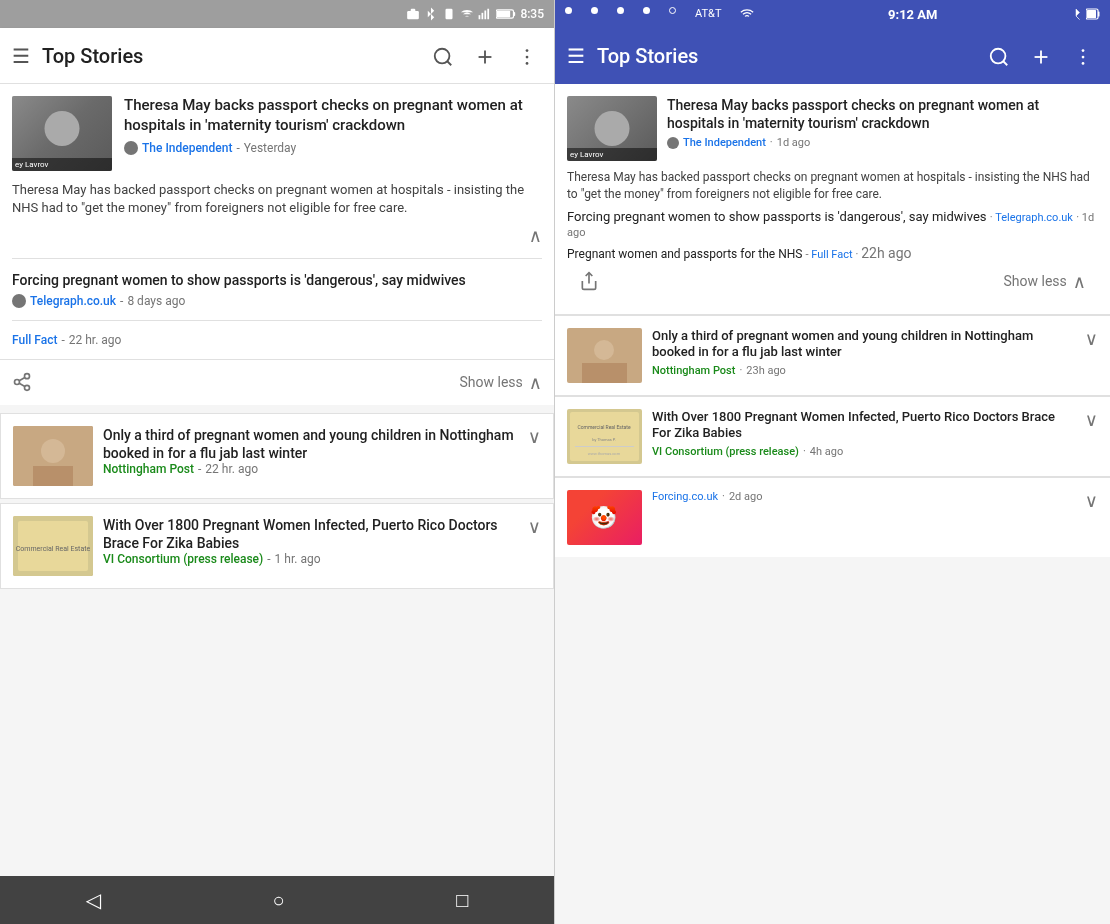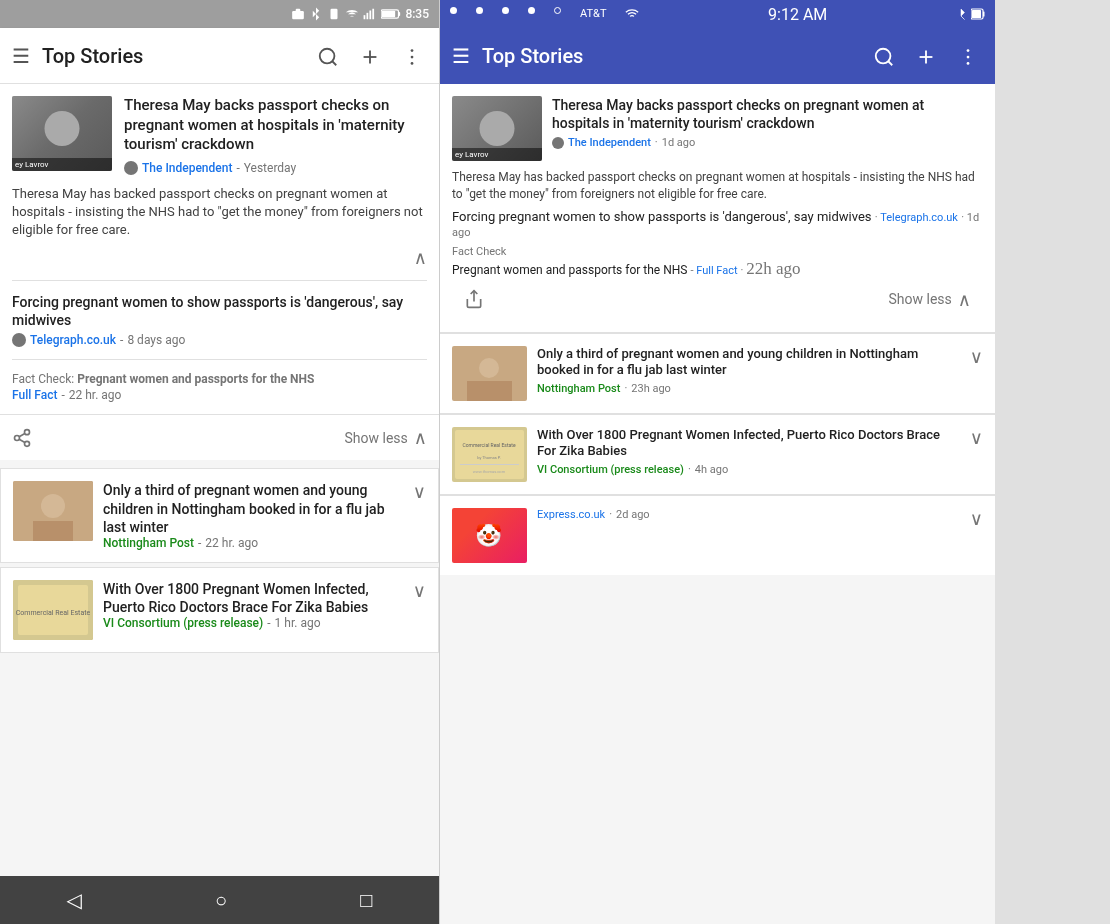--- a/index.html
+++ b/index.html
@@ -13,21 +13,21 @@
       overflow: hidden;
     }
     .phones-container {
       display: flex;
       width: 1110px;
       height: 924px;
     }
 
     
     .phone-left {
-      width: 440px;
+      width: 555px;
       height: 924px;
       background: #7dd3fc;
       display: flex;
       flex-direction: column;
       border-right: 1px solid #ccc;
       overflow: hidden;
     }
     .status-bar-left {
       background: #9e9e9e;
       height: 28px;
@@ -316,22 +316,22 @@
       width: 7px;
       height: 7px;
       border-radius: 50%;
       background: white;
     }
     .status-dot.hollow {
       background: transparent;
       border: 1.5px solid white;
     }
     .status-center {
-      font-size: 16px;
-      font-weight: 400;
+      font-size: 13px;
+      font-weight: 700;
       text-align: center;
     }
     .status-right-icons {
       display: flex;
       align-items: center;
       gap: 5px;
       font-size: 11px;
     }
     .top-bar-right {
       background: #3f51b5;
@@ -562,24 +562,20 @@
             <span class="source-icon"></span>
             <span class="source-name">Telegraph.co.uk</span>
             <span class="source-time">-</span>
             <span class="source-time">8 days ago</span>
           </div>
         </div>
 
         <div class="divider"></div>
 
         <div class="related-article">
-          <div class="fact-check-label">
-            <span>Fact Check:</span>
-            <strong>Pregnant women and passports for the NHS</strong>
-          </div>
           <div class="related-source">
             <span class="fact-check-source">Full Fact</span>
             <span class="source-time"> - </span>
             <span class="source-time">22 hr. ago</span>
           </div>
         </div>
 
         <div class="show-less-bar">
           <div class="share-icon-container">
             <svg width="20" height="20" viewBox="0 0 24 24" fill="none" stroke="#757575" stroke-width="2">
@@ -726,27 +722,26 @@
 
           <div class="related-right">
             <span>Forcing pregnant women to show passports is 'dangerous', say midwives</span>
             <span class="source-time" style="font-size:11px;"> · </span>
             <span class="related-source-right">Telegraph.co.uk</span>
             <span class="source-time" style="font-size:11px;"> · </span>
             <span class="source-time" style="font-size:11px;">1d ago</span>
           </div>
 
           <div style="margin-top:6px;">
-            <div class="fact-check-label-right">Fact Check</div>
             <div style="font-size:12px;color:#212121;">
               <span>Pregnant women and passports for the NHS</span>
               <span class="source-time" style="font-size:11px;"> - </span>
               <span class="related-source-right" style="font-size:11px;">Full Fact</span>
               <span class="source-time" style="font-size:11px;"> · </span>
-              <span class="source-time" style="font-size:17px;font-family:Liberation Serif, serif;">22h ago</span>
+              <span class="source-time" style="font-size:14px;">22h ago</span>
             </div>
           </div>
 
           <div class="show-less-bar-right">
             <div>
               <svg width="20" height="20" viewBox="0 0 24 24" fill="none" stroke="#757575" stroke-width="2">
                   <path d="M4 12v8a2 2 0 002 2h12a2 2 0 002-2v-8"></path>
                   <polyline points="16 6 12 2 8 6"></polyline>
                   <line x1="12" y1="2" x2="12" y2="15"></line>
                 </svg>
@@ -807,21 +802,21 @@
           </div>
         </div>
 
         <div class="divider-right"></div>
 
         <div class="news-item-right">
           <div class="news-thumb-right thumb-clown" style="width:75px;height:55px;border-radius:2px;overflow:hidden;position:relative;">
           </div>
           <div class="news-content-right">
             <div style="display:flex;gap:4px;font-size:11px;">
-              <span class="related-source-right" style="font-size:11px;">Express.co.uk</span>
+              <span class="related-source-right" style="font-size:11px;">Forcing.co.uk</span>
               <span class="source-time">·</span>
               <span class="source-time">2d ago</span>
             </div>
           </div>
           <div>
             <span class="chevron-down">∨</span>
           </div>
         </div>
 
       </div>

